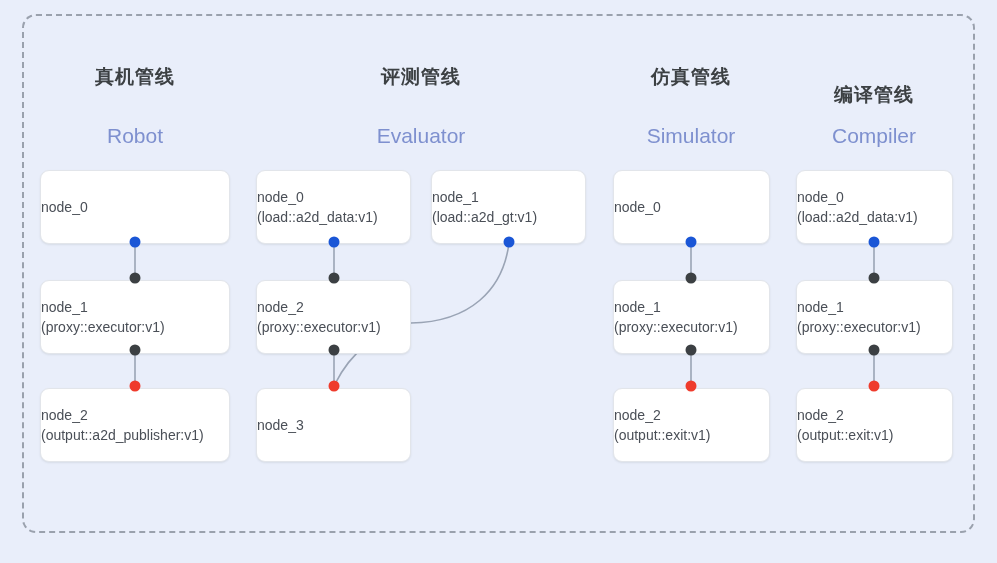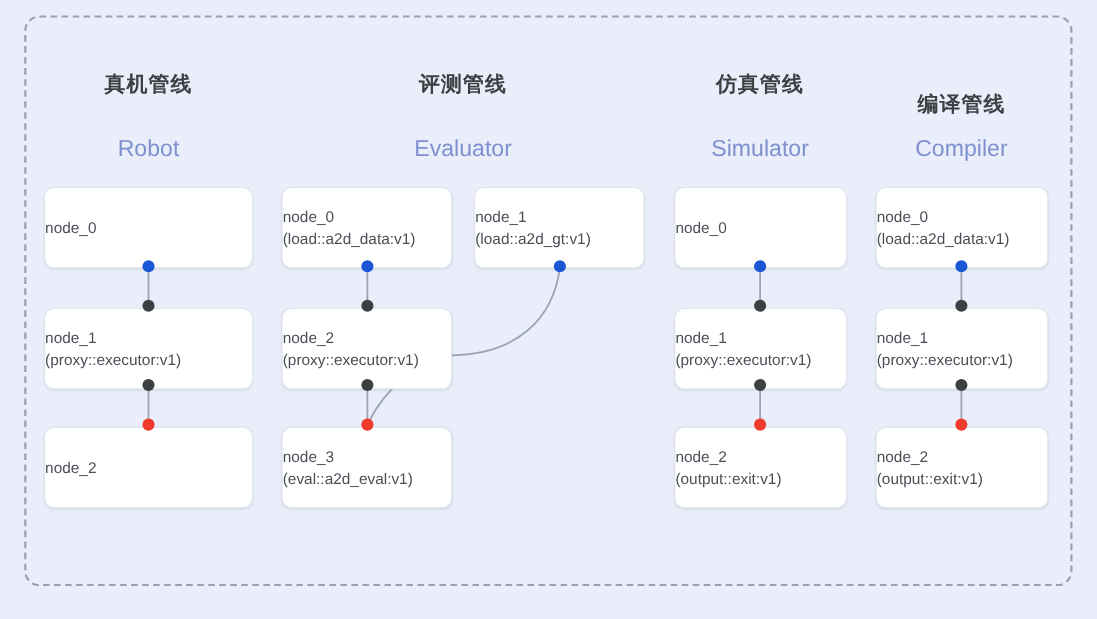--- a/index.html
+++ b/index.html
@@ -133,36 +133,36 @@
   <div id="nodes">
       <div class="node" style="left: 40px; top: 170px; width: 190px; height: 74px;">
         <div class="nname">node_0</div>
       </div>
       <div class="node" style="left: 40px; top: 280px; width: 190px; height: 74px;">
         <div class="nname">node_1</div>
         <div class="nimpl">(proxy::executor:v1)</div>
       </div>
       <div class="node" style="left: 40px; top: 388px; width: 190px; height: 74px;">
         <div class="nname">node_2</div>
+        <div class="nimpl">(output::a2d_publisher:v1)</div>
       </div>
       <div class="node" style="left: 256px; top: 170px; width: 155px; height: 74px;">
         <div class="nname">node_0</div>
         <div class="nimpl">(load::a2d_data:v1)</div>
       </div>
       <div class="node" style="left: 431px; top: 170px; width: 155px; height: 74px;">
         <div class="nname">node_1</div>
         <div class="nimpl">(load::a2d_gt:v1)</div>
       </div>
       <div class="node" style="left: 256px; top: 280px; width: 155px; height: 74px;">
         <div class="nname">node_2</div>
         <div class="nimpl">(proxy::executor:v1)</div>
       </div>
       <div class="node" style="left: 256px; top: 388px; width: 155px; height: 74px;">
         <div class="nname">node_3</div>
-        <div class="nimpl">(eval::a2d_eval:v1)</div>
       </div>
       <div class="node" style="left: 613px; top: 170px; width: 157px; height: 74px;">
         <div class="nname">node_0</div>
       </div>
       <div class="node" style="left: 613px; top: 280px; width: 157px; height: 74px;">
         <div class="nname">node_1</div>
         <div class="nimpl">(proxy::executor:v1)</div>
       </div>
       <div class="node" style="left: 613px; top: 388px; width: 157px; height: 74px;">
         <div class="nname">node_2</div>

